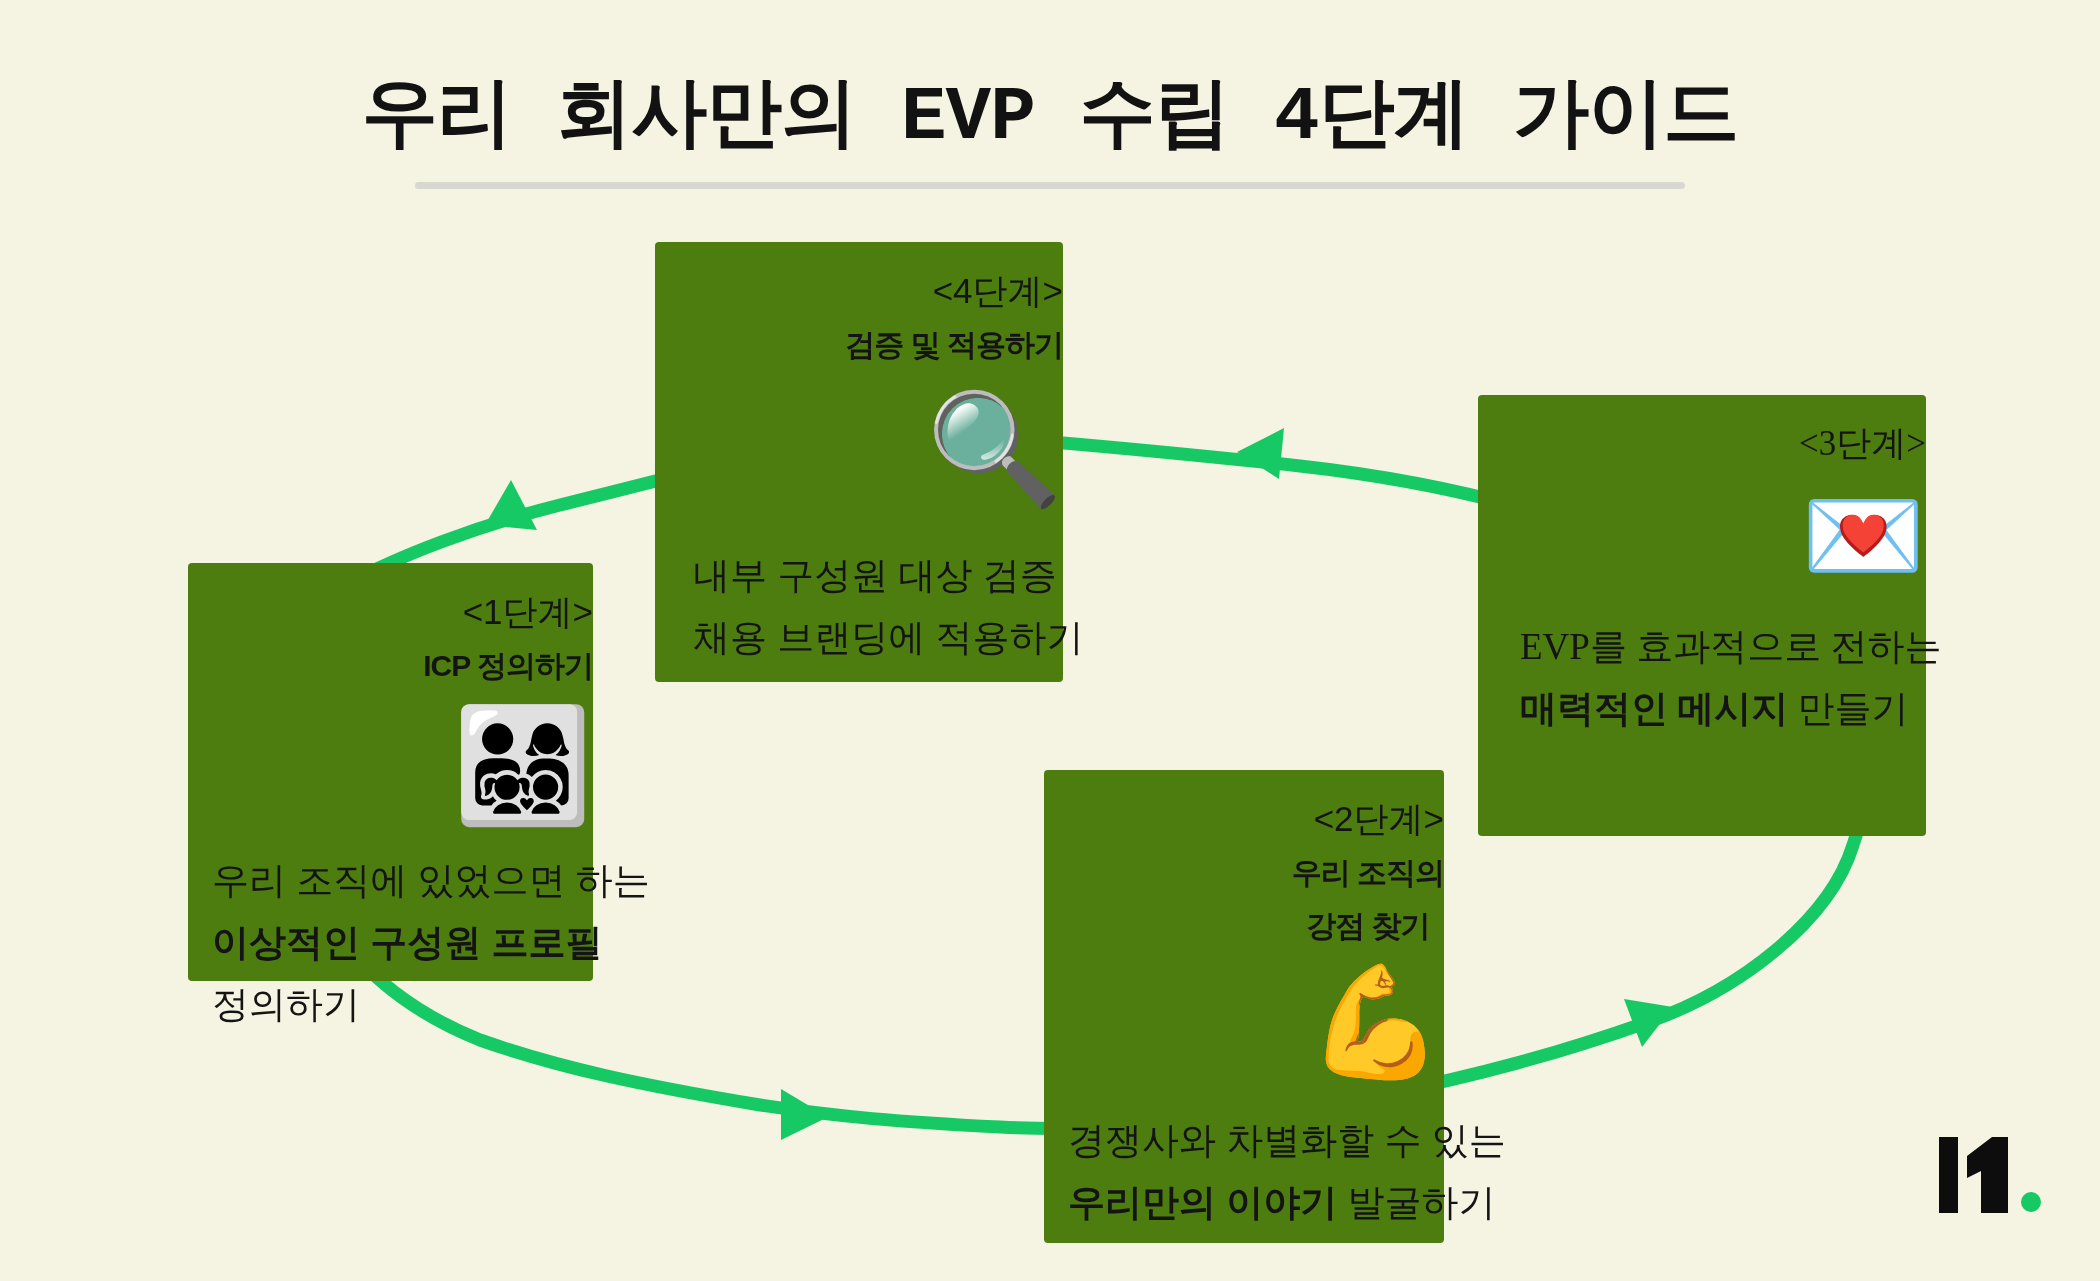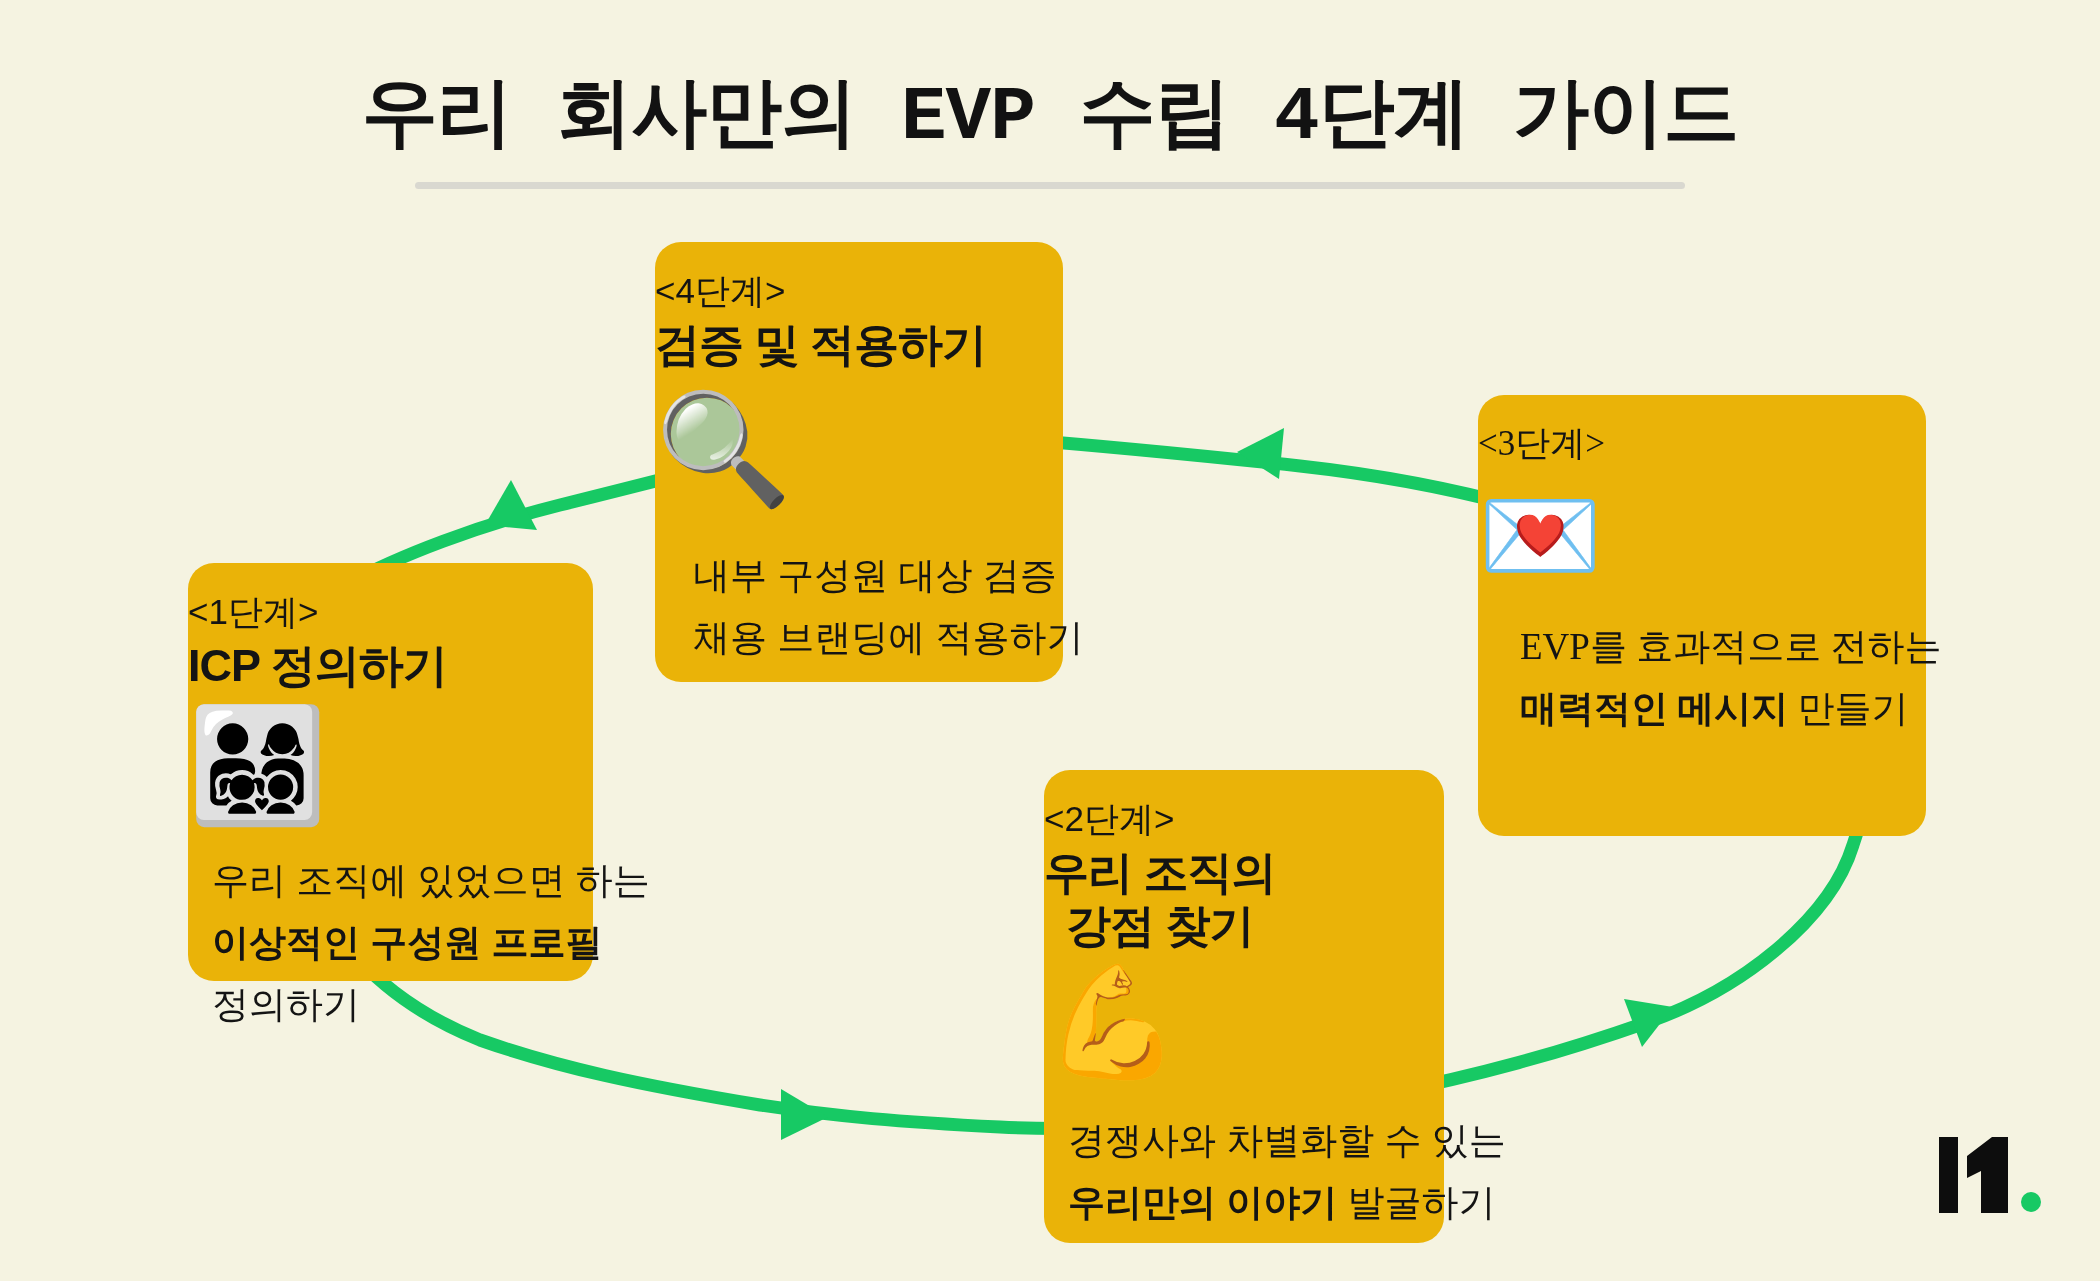--- a/index.html
+++ b/index.html
@@ -13,31 +13,31 @@
     position:absolute; top:78px; left:0; width:2100px;
     text-align:center; font-size:76px; line-height:80px;
     font-weight:800; letter-spacing:-1px; color:#121212;font-family:Liberation Mono, monospace;
   }
   .title-underline {
     position:absolute; top:182px; left:415px; width:1270px; height:7px;
     background:#d9d8d0; border-radius:4px;
   }
   svg.flow { position:absolute; left:0; top:0; z-index:0; }
   .card {
-    position:absolute; z-index:2; background:#eab308; border-radius:26px;
-    display:flex; flex-direction:column; align-items:flex-start;
+    position:absolute; z-index:2; background:#4d7c0f; border-radius:4px;
+    display:flex; flex-direction:column; align-items:flex-end;
     box-sizing:border-box;
   }
   .c1 { left:188px;  top:563px; width:405px; height:418px; }
   .c2 { left:1044px; top:770px; width:400px; height:473px; }
   .c3 { left:1478px; top:395px; width:448px; height:441px;font-family:Liberation Serif, serif; }
   .c4 { left:655px;  top:242px; width:408px; height:440px; }
   .card-label { font-size:35px; line-height:42px; font-weight:500; margin-top:28px; }
   .card-title {
-    font-size:45px; line-height:53px; font-weight:800; text-align:center;
+    font-size:30px; line-height:53px; font-weight:800; text-align:center;
     white-space:pre-line; margin-top:6px; letter-spacing:-1px;
   }
   .card-emoji { line-height:120px; font-size:106px; text-align:center; }
   .c1 .card-emoji { margin-top:14px; font-size:112px; }
   .c2 .card-emoji { margin-top:10px; font-size:110px; }
   .c3 .card-emoji { margin-top:14px; line-height:115px; font-size:100px; }
   .c4 .card-emoji { margin-top:18px; font-size:110px; }
   .card-desc {
     align-self:stretch; text-align:left; font-size:37px; font-weight:400;
     padding:0 20px 0 24px;

